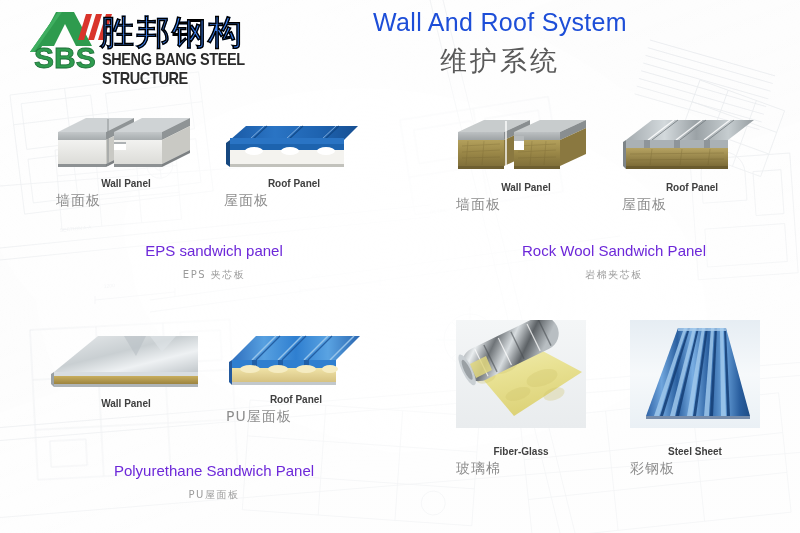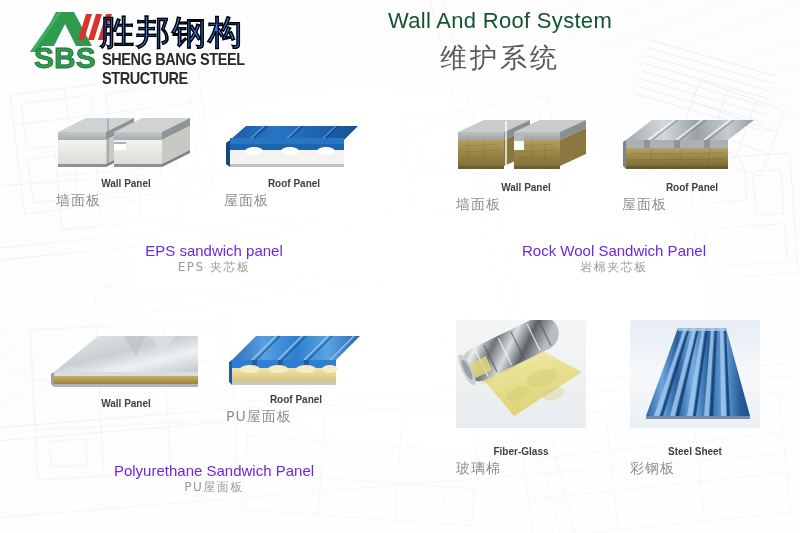--- a/index.html
+++ b/index.html
@@ -55,22 +55,22 @@
   }
 
   .title-block {
     position: absolute;
     left: 300px; top: 8px;
     width: 400px;
     text-align: center;
   }
   .title-en {
     font-family: "Liberation Sans", sans-serif;
-    font-size: 22px; font-weight: 400;
-    color: #14532d;
+    font-size: 25px; font-weight: 400;
+    color: #1d4ed8;
     letter-spacing: 0.3px;
   }
   .title-cn {
     margin-top: 6px;
     font-family: "DejaVu Sans", sans-serif;
     font-size: 27px; font-weight: 400;
     color: #5a5a5a;
     letter-spacing: 3px;
   }
 
@@ -100,25 +100,25 @@
   .cap-en {
     font-family: "Liberation Sans", sans-serif;
     font-weight: 400;
     font-size: 15px;
     color: #6d28d9;
     text-align: center;
     white-space: nowrap;
   }
   .cap-cn {
     font-family: "DejaVu Sans", sans-serif;
-    font-size: 12px;
+    font-size: 10px;
     color: #9a9a9a;
     text-align: center;
     white-space: nowrap;
-    margin-top: 0;
+    margin-top: 9px;
     letter-spacing: 1.5px;
   }
 
   .photo { display: block; }
 </style>
 </head>
 <body>
 
 <div class="bg-blueprint">
   <svg width="800" height="533" viewBox="0 0 800 533">

